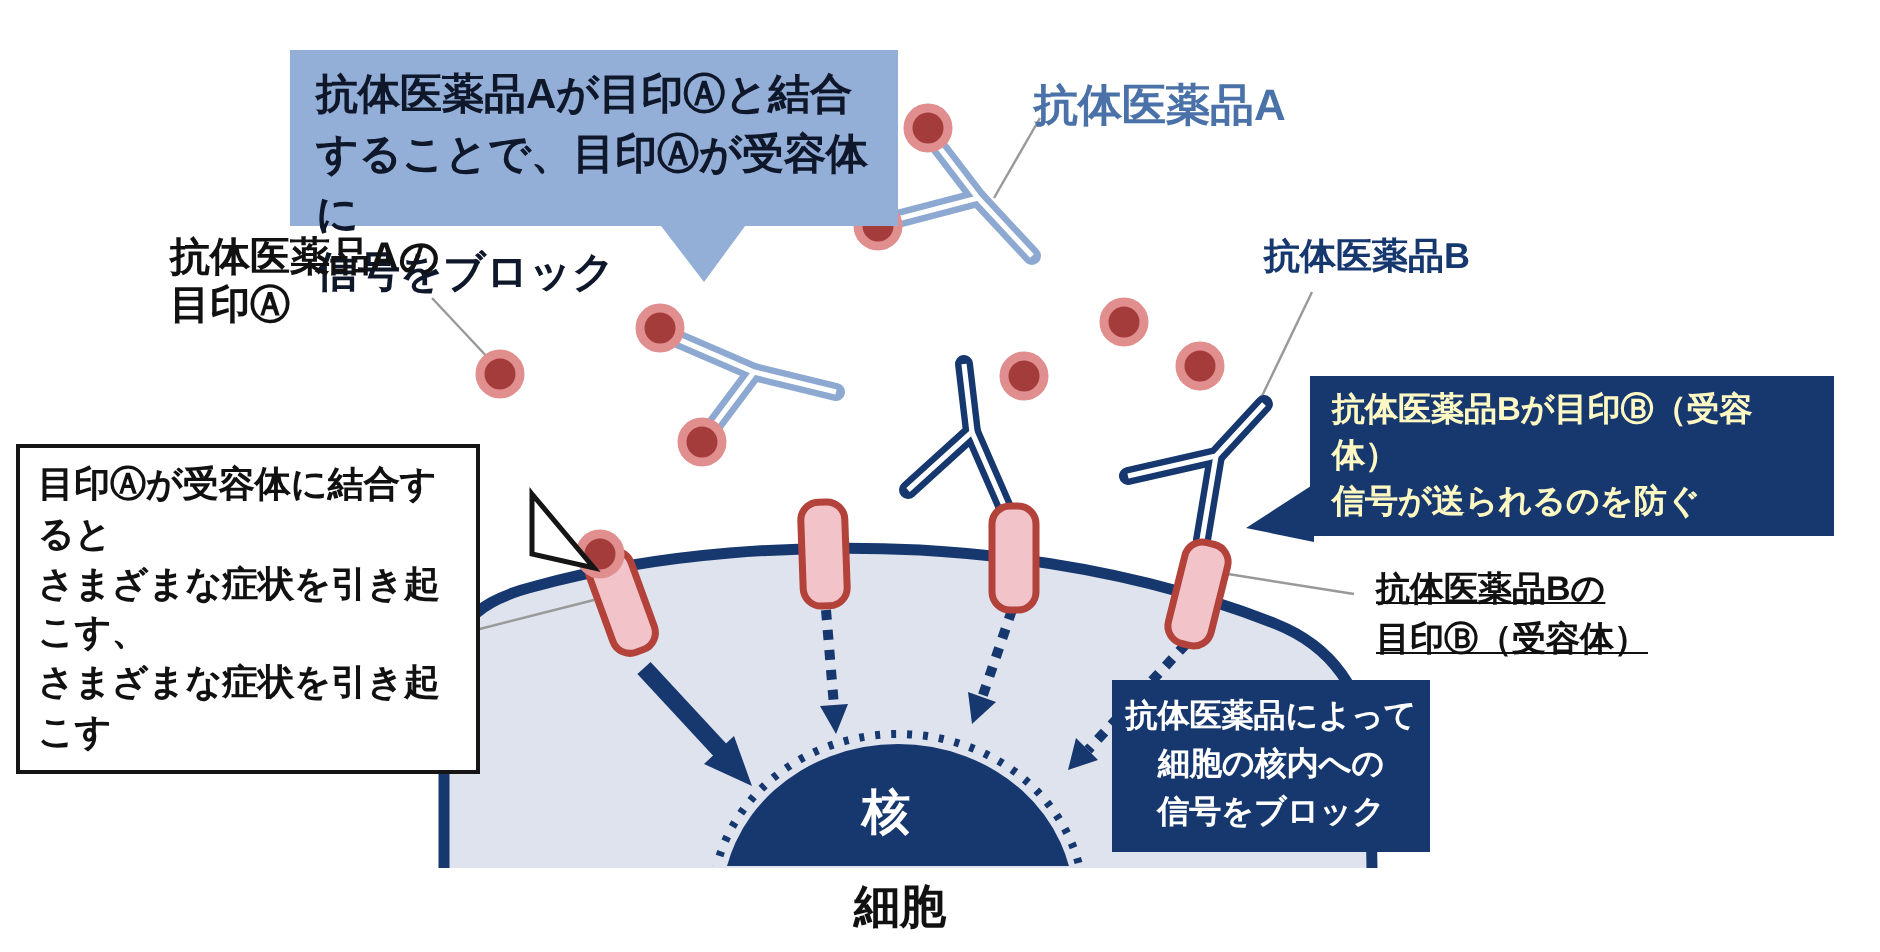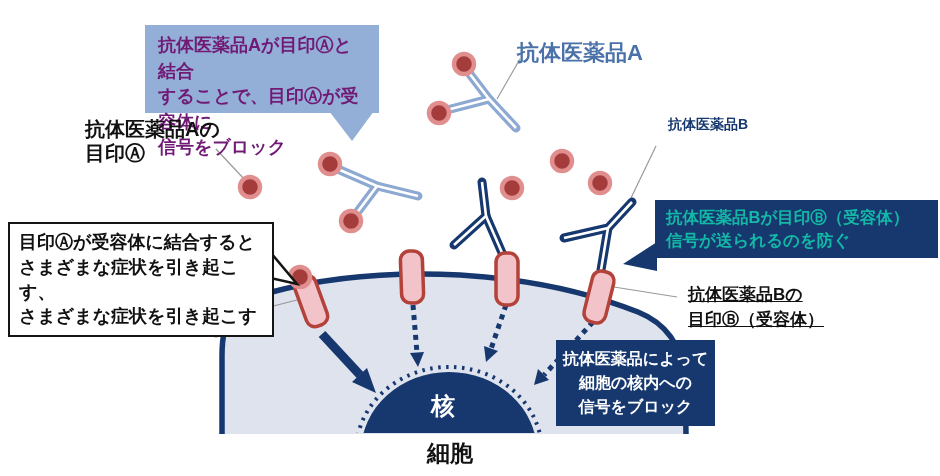--- a/index.html
+++ b/index.html
@@ -12,38 +12,38 @@
     --receptor-fill:#f2c3c9;
     --receptor-border:#b2423a;
     --drug-a-label:#4a72a8;
   }
   *{margin:0;padding:0;box-sizing:border-box;}
   body{font-family:"Liberation Sans","DejaVu Sans",sans-serif;background:#fff;}
   .stage{position:relative;width:940px;height:476px;background:#fff;overflow:hidden;}
   .stage svg{position:absolute;left:0;top:0;z-index:0;}
   .txt{position:absolute;z-index:2;font-weight:bold;color:#111;}
 
-  .bubble-a{left:145px;top:25px;width:234px;height:88px;background:var(--light-blue);
-    padding:8px 13px;font-size:18px;line-height:1.42;color:#701a75;}
+  .bubble-a{left:145px;top:25px;width:304px;height:88px;background:var(--light-blue);
+    padding:8px 13px;font-size:21px;line-height:1.42;color:#0f172a;}
   .bubble-a-tail{position:absolute;z-index:1;left:329px;top:111px;width:0;height:0;
     border-left:23px solid transparent;border-right:22px solid transparent;
     border-top:30px solid var(--light-blue);}
 
   .label-target-a{left:85px;top:117px;width:200px;text-align:left;font-size:20px;line-height:1.2;}
   .label-drug-a{left:517px;top:38px;font-size:22px;color:var(--drug-a-label);}
-  .label-drug-b{left:668px;top:116px;font-size:14px;color:var(--navy);}
+  .label-drug-b{left:632px;top:116px;font-size:18px;color:var(--navy);}
   .label-receptor{left:155px;top:305px;font-size:28px;}
   .label-target-b{left:688px;top:283px;font-size:17px;line-height:1.45;text-decoration:underline;}
   .label-nucleus{left:413px;top:390px;width:60px;text-align:center;font-size:24px;color:#fff;}
   .label-cell{left:395px;top:438px;width:110px;text-align:center;font-size:23px;}
 
-  .box-symptom{left:8px;top:222px;width:266px;background:#fff;border:2.5px solid #151515;
+  .box-symptom{left:8px;top:222px;width:232px;background:#fff;border:2.5px solid #151515;
     padding:6px 9px;font-size:18px;line-height:1.38;}
-  .box-drug-b{left:655px;top:188px;width:283px;background:var(--navy);color:#14b8a6;
-    padding:6px 11px;font-size:16.5px;line-height:1.38;margin-top:12px;}
+  .box-drug-b{left:655px;top:188px;width:262px;background:var(--navy);color:#fef9c3;
+    padding:6px 11px;font-size:16.5px;line-height:1.38;}
   .box-block{left:556px;top:340px;width:159px;background:var(--navy);color:#fff;
     padding:7px 4px;font-size:16px;line-height:1.5;text-align:center;}
 
   .cell-body{fill:var(--cell-fill);stroke:var(--navy);stroke-width:5.5;}
   .nucleus{fill:var(--navy);}
   .nucleus-ring{fill:none;stroke:var(--navy);stroke-width:4;stroke-dasharray:2.5 5.5;}
   .ab-a{stroke:var(--antibody-a);stroke-width:9;fill:none;stroke-linecap:round;}
   .ab-b{stroke:var(--navy);stroke-width:9;fill:none;stroke-linecap:round;}
   .ab-inner{stroke:#fff;stroke-width:2.6;fill:none;}
   .receptor{fill:var(--receptor-fill);stroke:var(--receptor-border);stroke-width:3.5;}

